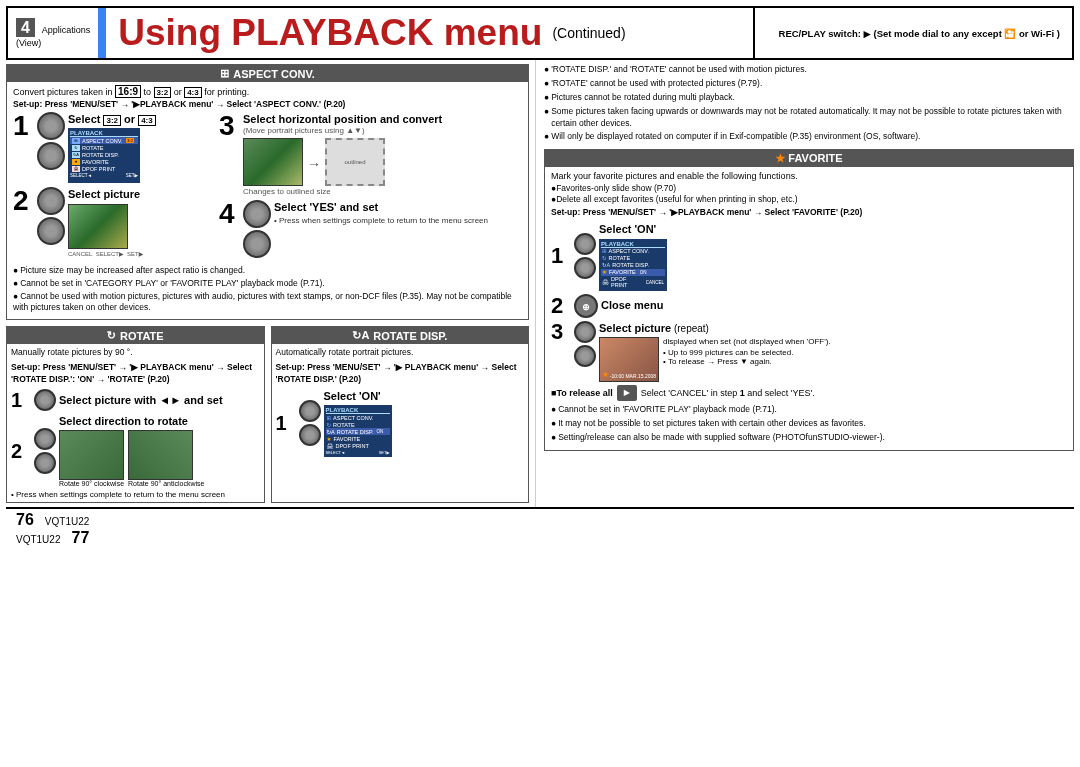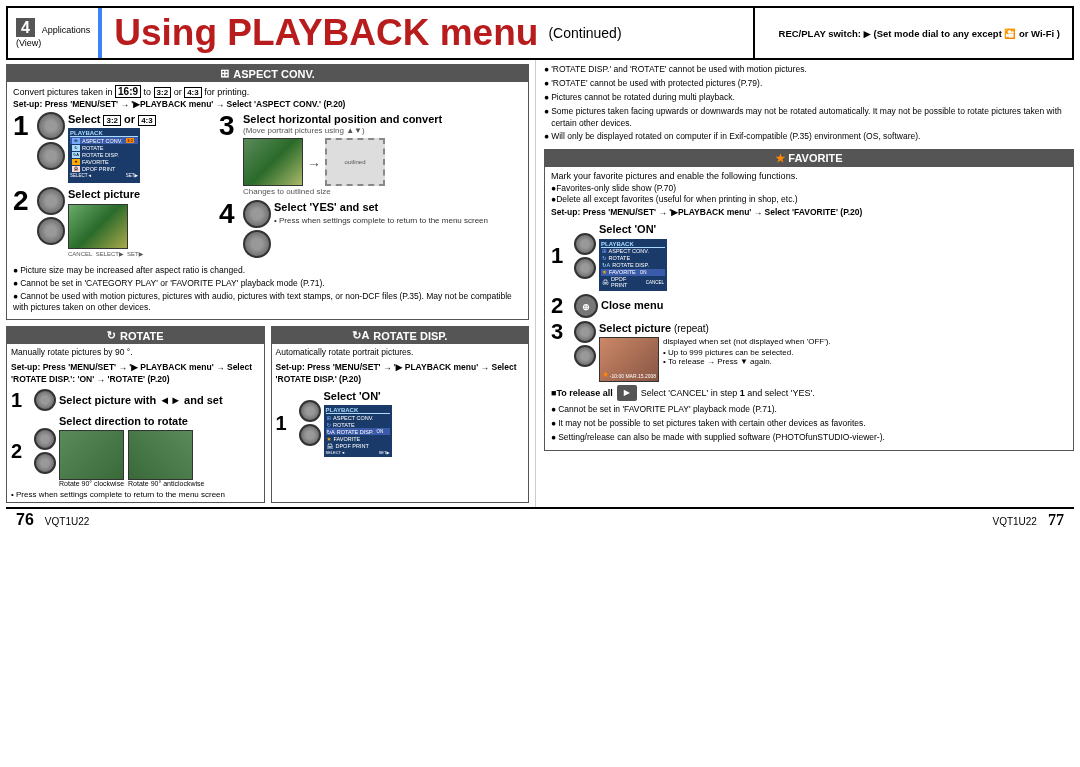--- a/index.html
+++ b/index.html
@@ -19,21 +19,21 @@
       align-items: stretch;
       border: 2px solid #000;
       margin: 6px 6px 0 6px;
       background: #fff;
     }
     .header-left {
       display: flex;
       flex-direction: column;
       justify-content: center;
       padding: 4px 8px;
-      border-right: 4px solid #3b82f6;
+      border-right: 8px solid #3b82f6;
       min-width: 90px;
     }
     .header-title {
       flex: 1;
       padding: 4px 12px;
       display: flex;
       align-items: center;
     }
     .header-title h1 {
       font-size: 37px;
@@ -179,20 +179,21 @@
 
     
     .footer {
       display: flex;
       justify-content: space-between;
       padding: 2px 10px;
       border-top: 2px solid #000;
       font-size: 11px;
       margin: 0 6px;
       background: #fff;
+      flex-direction: column;
     }
 
     
     .bullet-note {
       font-size: 8.5px;
       line-height: 1.4;
       margin-bottom: 2px;
       display: flex;
       gap: 2px;
     }
@@ -683,15 +684,15 @@
   </div>
 </div>
 
 <div class="footer">
   <div>
     <span style="font-size:16px;font-weight:bold;">76</span>
     <span style="font-size:10px;margin-left:8px;">VQT1U22</span>
   </div>
   <div>
     <span style="font-size:10px;margin-right:8px;">VQT1U22</span>
-    <span style="font-size:16px;font-weight:bold;font-family:Liberation Serif, serif;">77</span>
+    <span style="font-size:16px;font-weight:bold;">77</span>
   </div>
 </div>
 
 </body></html>

